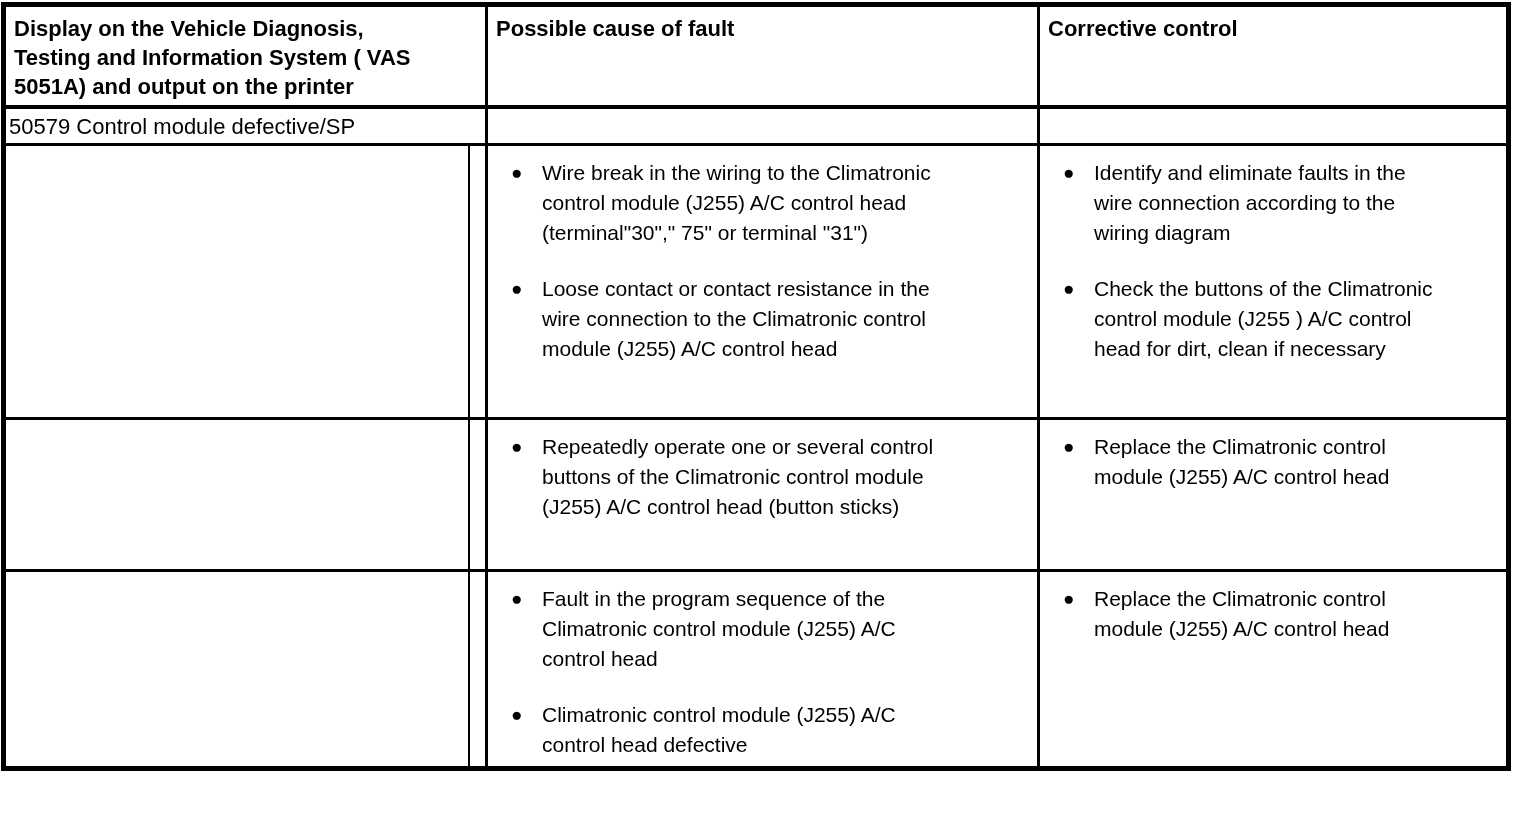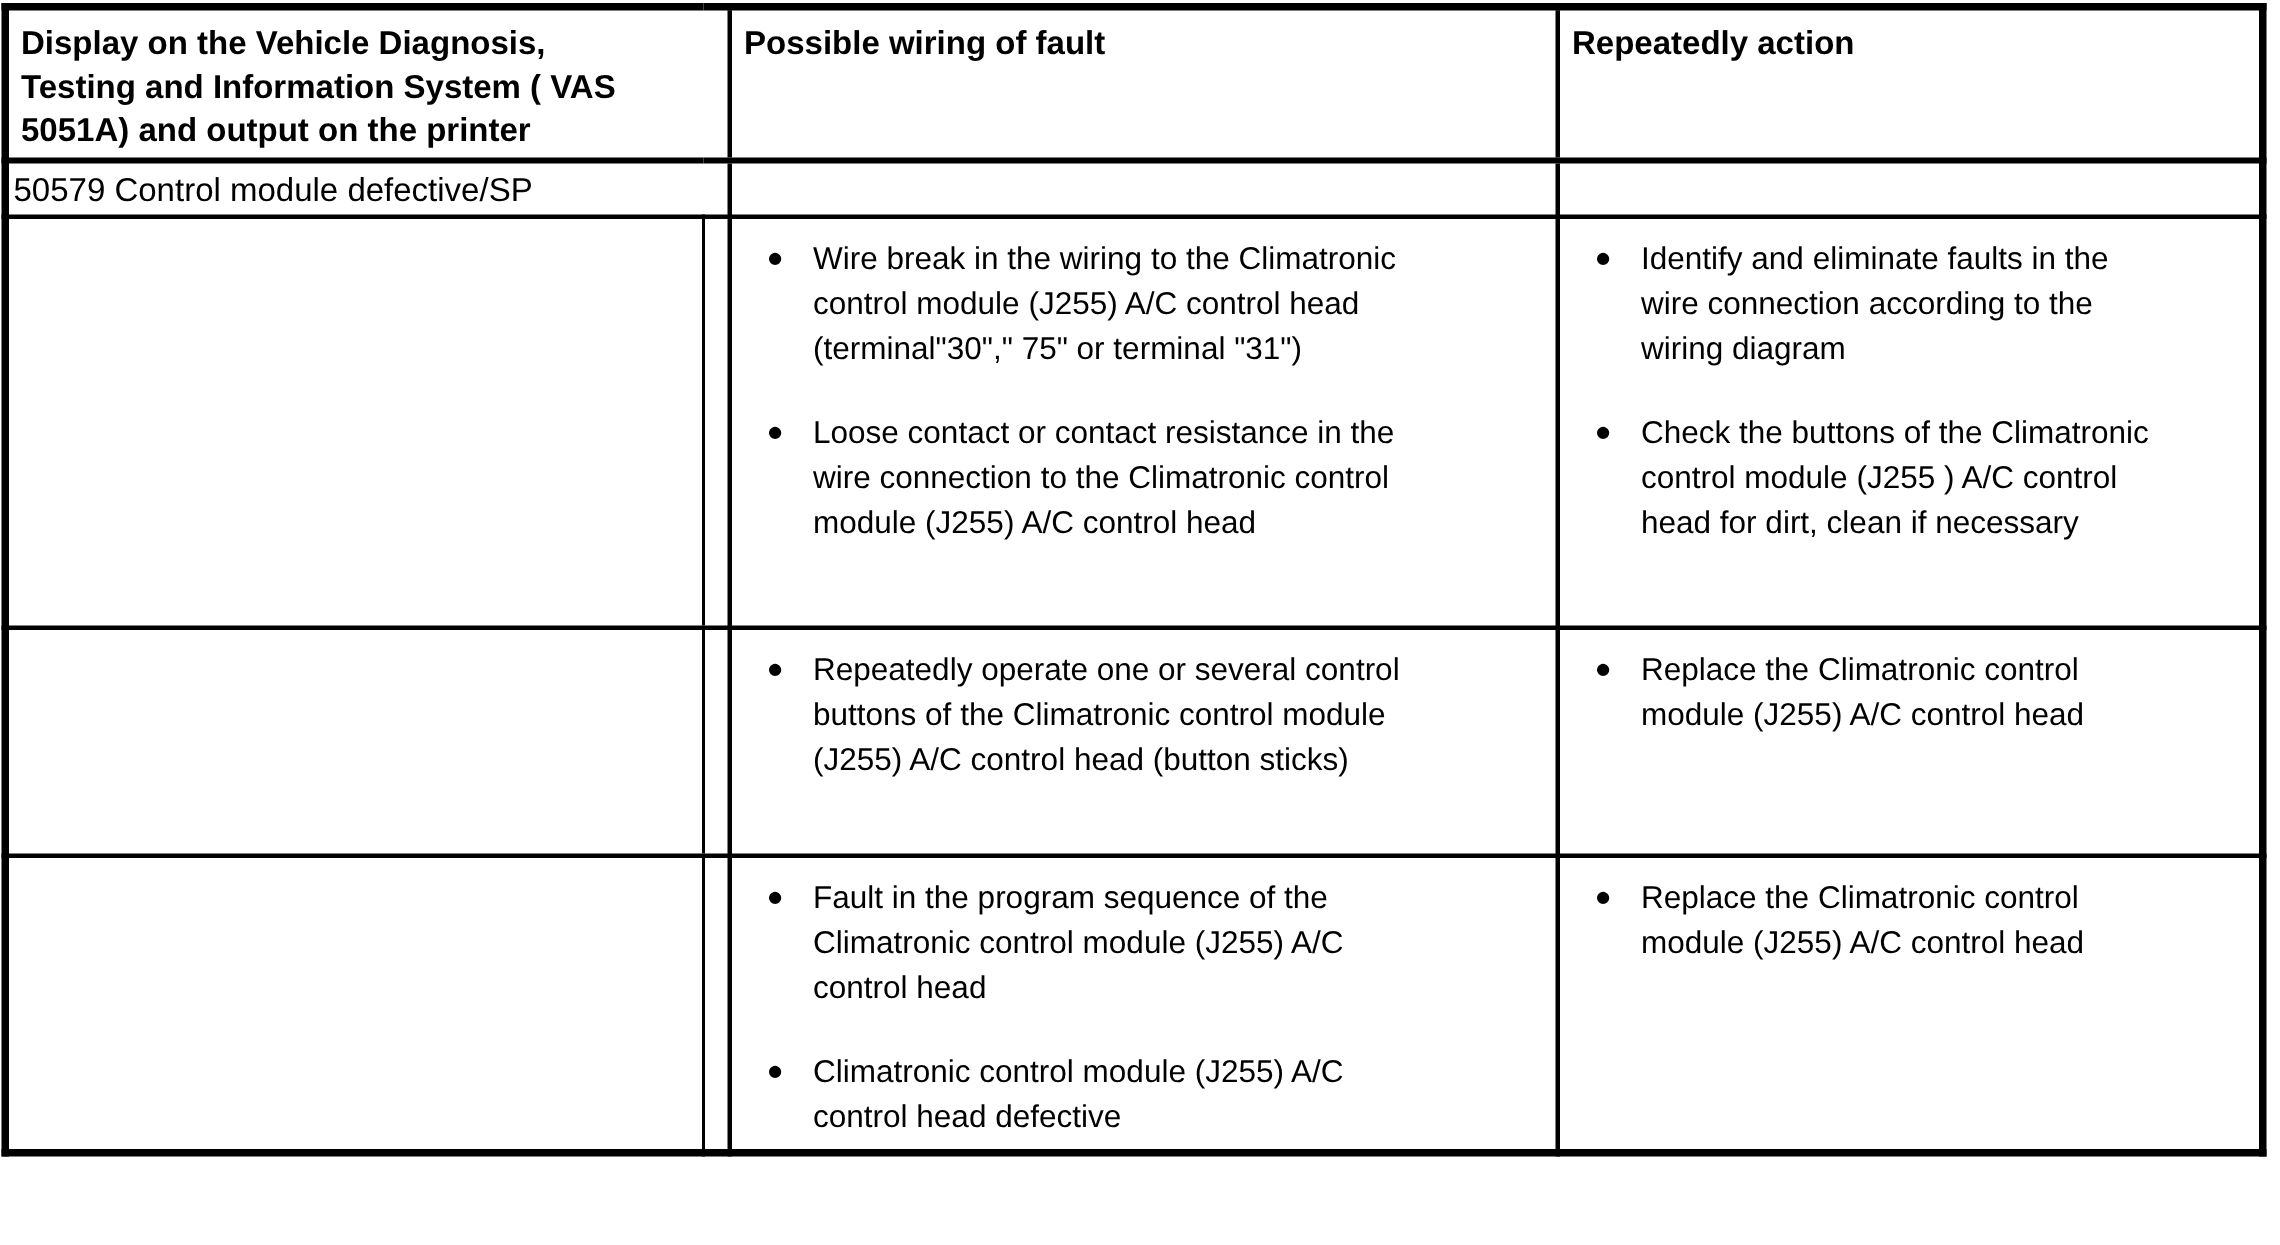--- a/index.html
+++ b/index.html
@@ -76,22 +76,22 @@
     <col style="width:18px">
     <col style="width:552px">
     <col style="width:470px">
   </colgroup>
 
   <tbody>
       <tr style="height:101px">
     <th colspan="2">Display on the Vehicle Diagnosis,
 Testing and Information System ( VAS
 5051A) and output on the printer</th>
-    <th>Possible wiring of fault</th>
-    <th>Repeatedly action</th>
+    <th>Possible cause of fault</th>
+    <th>Corrective control</th>
   </tr>
 
   <tr class="fault-row" style="height:37px">
     <td colspan="2">50579 Control module defective/SP</td>
     <td></td>
     <td></td>
   </tr>
 
   <tr style="height:274px">
     <td class="c1a"></td>

